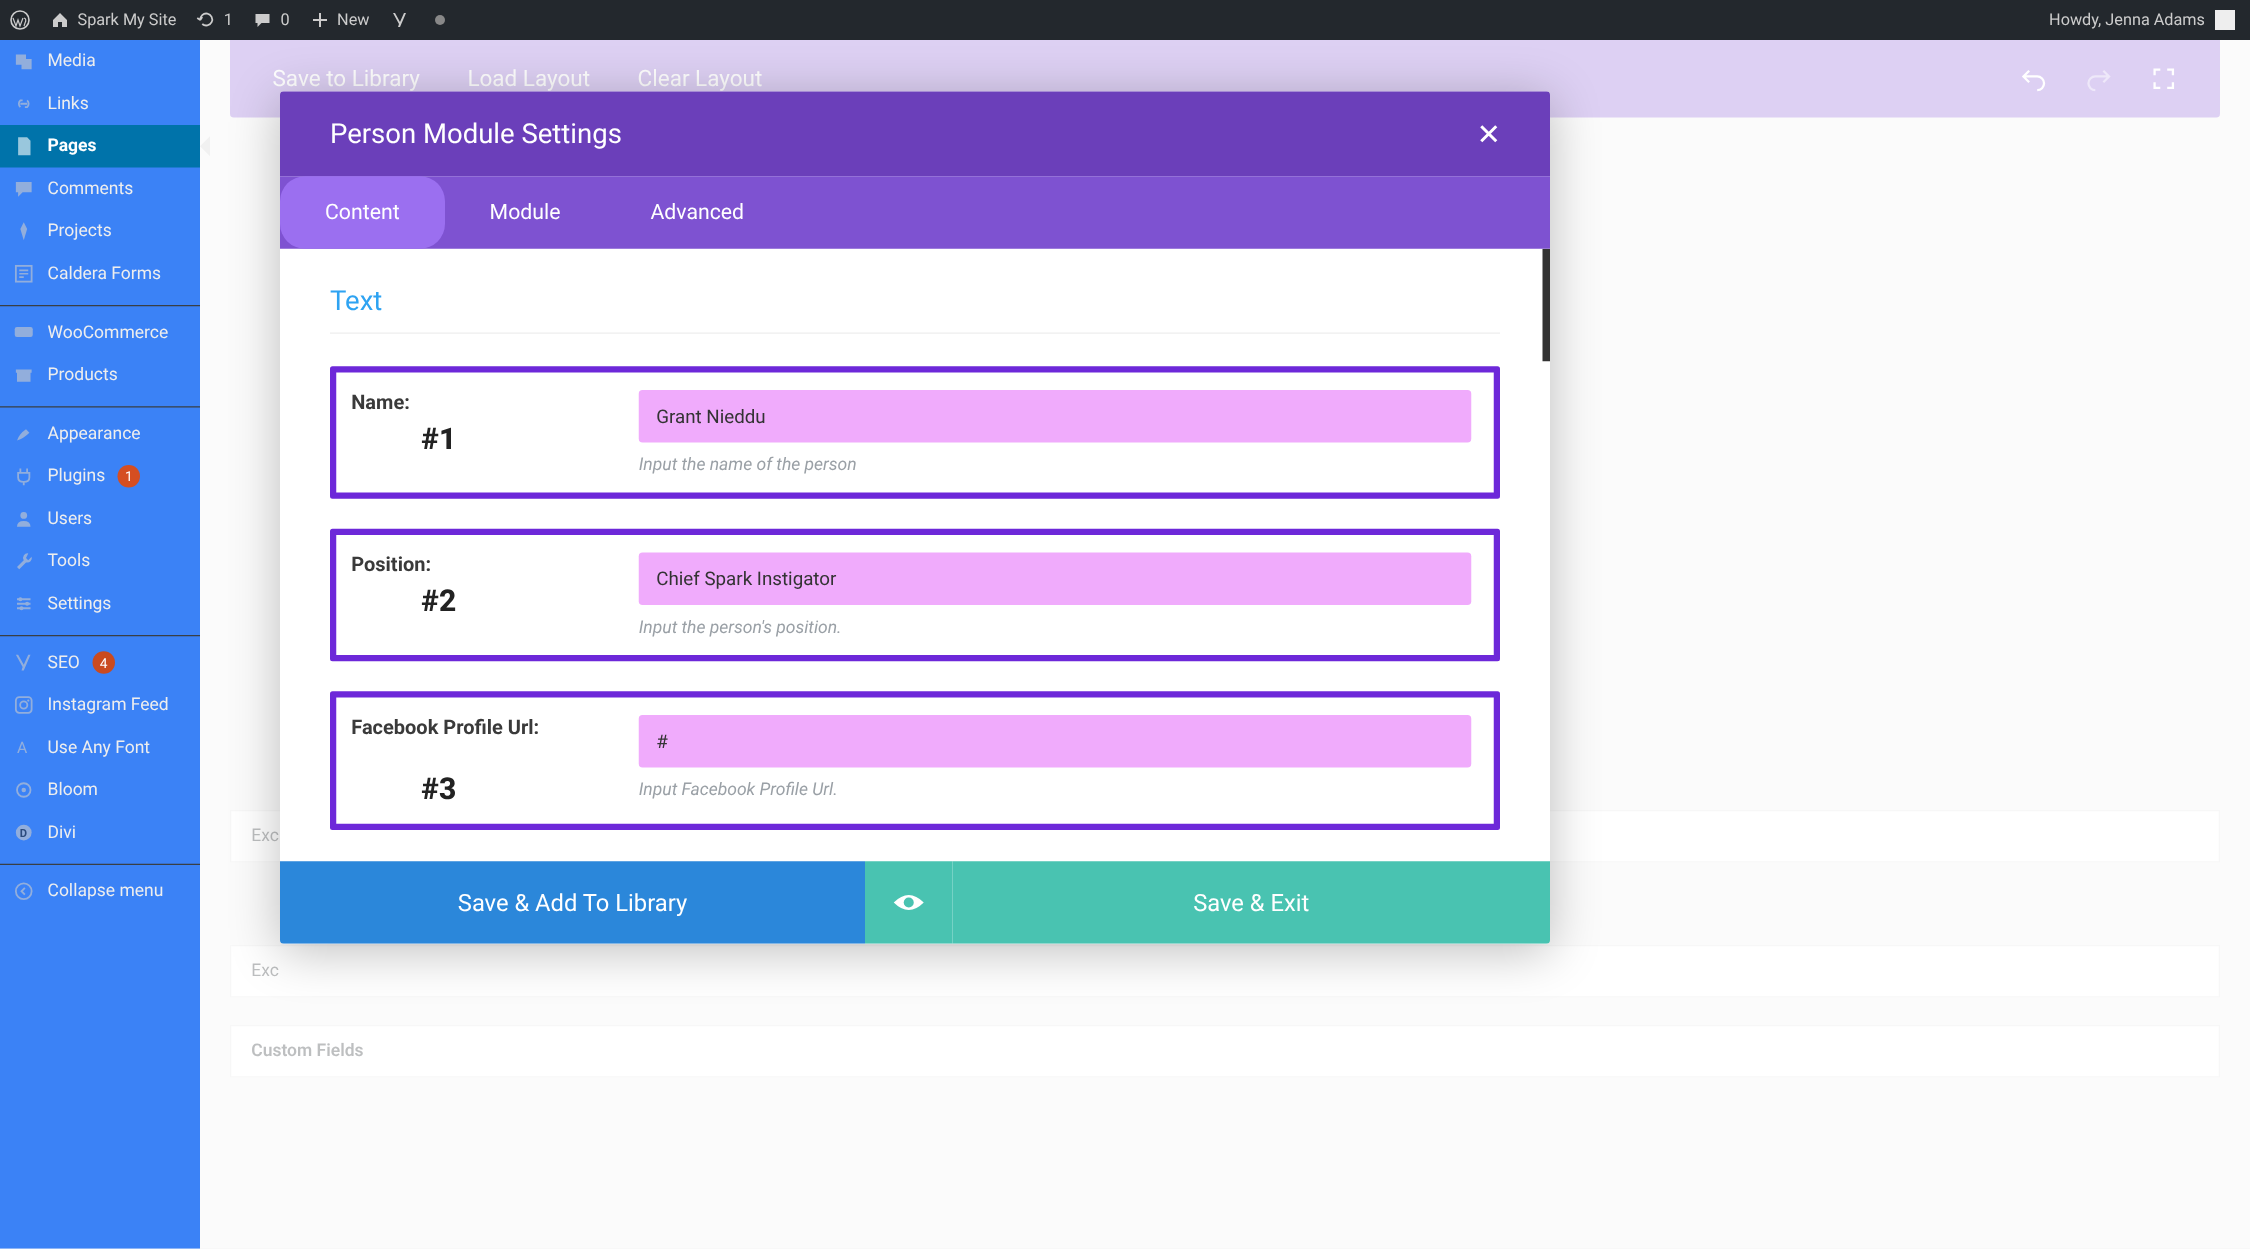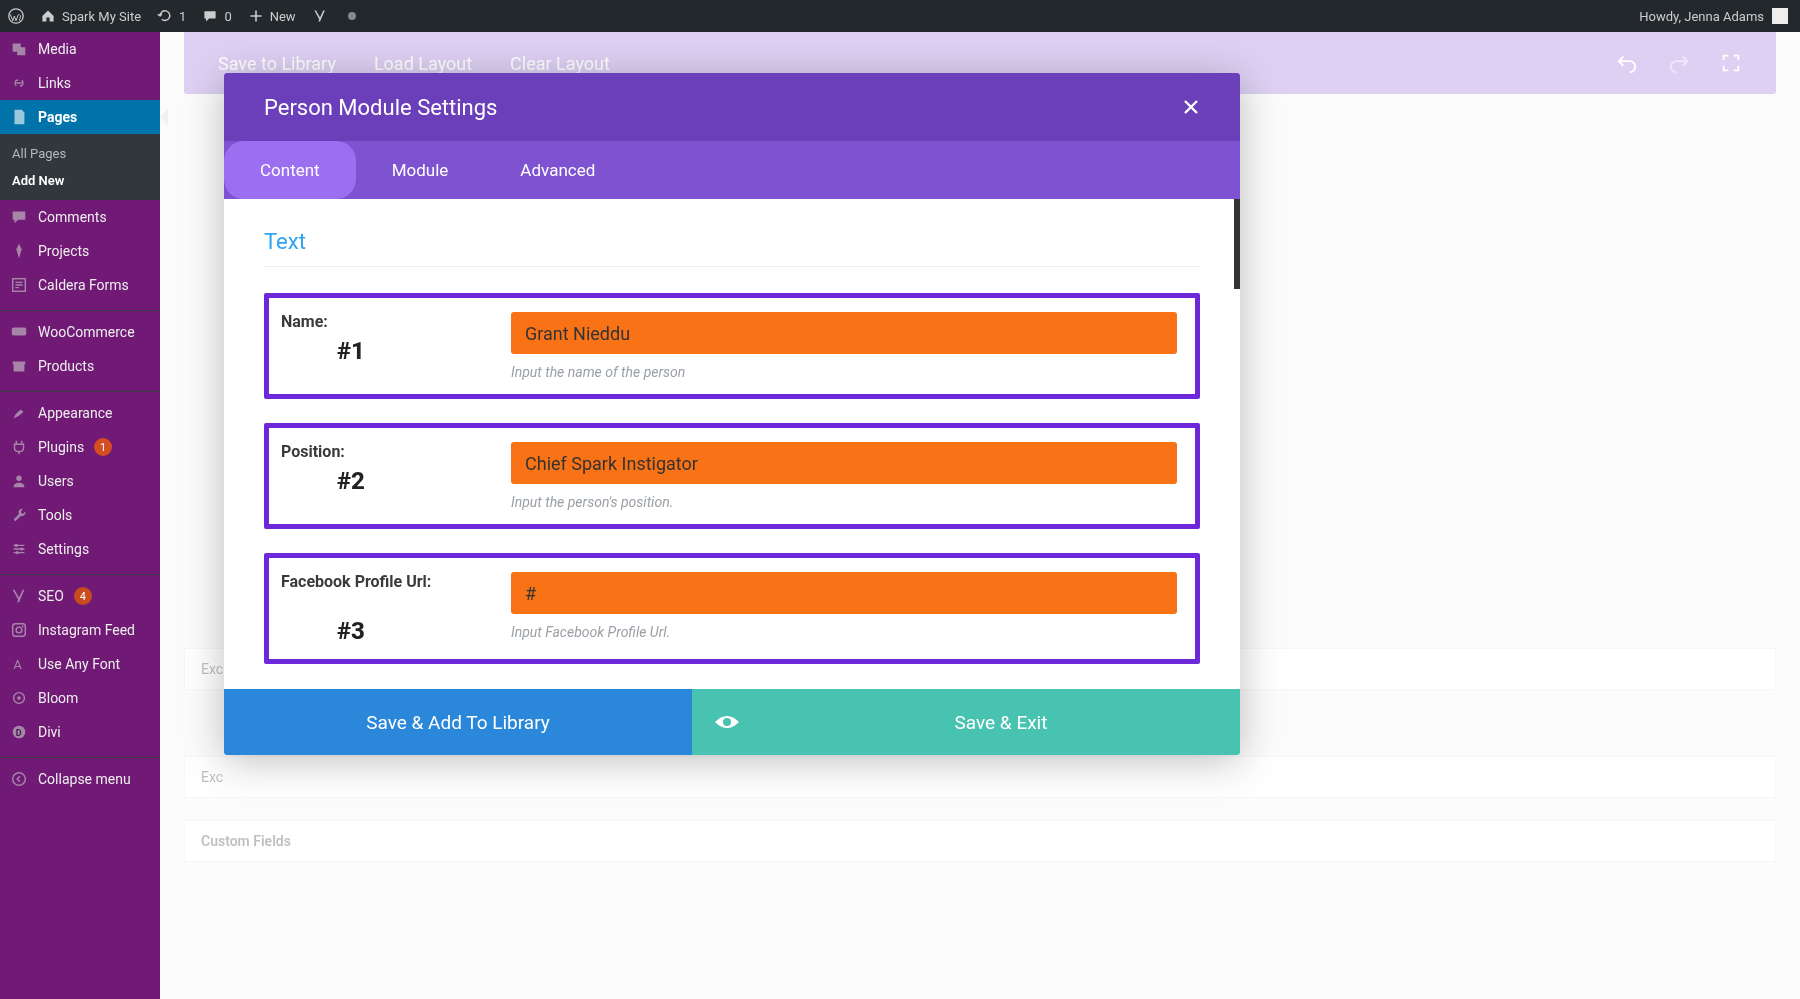--- a/index.html
+++ b/index.html
@@ -11,21 +11,21 @@
 
 .admin-bar { height: 32px; background: #23282d; color: #ccc; display: flex; align-items: center; font-size: 13px; position: relative; z-index: 5; }
 .admin-bar-left { display: flex; align-items: flex-start; gap: 0; height: 100%; }
 .admin-bar-item { display: flex; align-items: center; gap: 6px; padding: 0 8px; height: 100%; cursor: pointer; }
 .admin-bar-right { margin-left: auto; display: flex; align-items: center; padding-right: 12px; gap: 8px; }
 .wp-logo { width: 16px; height: 16px; }
 .admin-icon { width: 16px; height: 16px; display: inline-flex; align-items: center; justify-content: center; }
 .ab-avatar { width: 16px; height: 16px; background: #eee; }
 
 
-.sidebar { position: absolute; left: 0; top: 32px; bottom: 0; width: 160px; background: #701a75; color: #eee; font-size: 14px; z-index: 3; }
+.sidebar { position: absolute; left: 0; top: 32px; bottom: 0; width: 160px; background: #3b82f6; color: #eee; font-size: 14px; z-index: 3; }
 .sidebar-item { display: flex; align-items: center; gap: 10px; padding: 8px 10px; cursor: pointer; color: #eee; }
 .sidebar-item.current { background: #0073aa; color: #fff; position: relative; font-weight: bold; }
 .sidebar-item.current::after { content: ""; position: absolute; right: -8px; top: 50%; transform: translateY(-50%); border: 8px solid transparent; border-right-color: #f1f1f1; }
 .sidebar-sub { background: #32373c; padding: 6px 0; }
 .sidebar-sub-item { padding: 6px 12px; color: #b4b9be; font-size: 13px; cursor: pointer; }
 .sidebar-sub-item.bold { color: #fff; font-weight: 600; }
 .sb-icon { width: 18px; height: 18px; display: inline-flex; align-items: center; justify-content: center; opacity: .6; }
 .sep { height: 5px; border-bottom: 1px solid #393f44; margin: 4px 0; }
 .plugin-badge { background: #d54e21; color: #fff; border-radius: 9px; min-width: 18px; height: 18px; font-size: 11px; display: inline-flex; align-items: center; justify-content: center; padding: 0 5px; }
 .seo-badge { background: #ca4a1f; color: #fff; border-radius: 9px; min-width: 18px; height: 18px; font-size: 11px; display: inline-flex; align-items: center; justify-content: center; padding: 0 5px; }
@@ -52,21 +52,21 @@
 .modal-body { padding: 30px 40px 10px 40px; position: relative; height: 490px; overflow: hidden; }
 .modal-body-scroll { position: absolute; right: 0; top: 0; width: 6px; height: 90px; background: #333; }
 .section-title { color: #2ea3f2; font-size: 22px; margin-bottom: 12px; }
 .section-hr { border: none; border-top: 1px solid #eee; margin-bottom: 26px; }
 
 .field-box { border: 5px solid #6d28d9; border-radius: 2px; padding: 14px 18px 14px 6px; display: flex; align-items: flex-start; gap: 10px; margin-bottom: 24px; background: #fff; }
 .field-label-col { width: 226px; padding-left: 6px; }
 .field-label { font-weight: 700; font-size: 16px; color: #3a3a3a; }
 .field-num { font-weight: 800; font-size: 24px; color: #222; margin-top: 6px; text-align: center; width: 140px; }
 .field-input-col { flex: 1; }
-.field-input { width: 100%; height: 42px; background: #f97316; border: none; border-radius: 3px; padding: 0 14px; font-size: 18px; color: #333; }
+.field-input { width: 100%; height: 42px; background: #f0abfc; border: none; border-radius: 3px; padding: 0 14px; font-size: 15px; color: #333; }
 .field-help { margin-top: 10px; font-style: italic; color: #9aa0a6; font-size: 14px; }
 .field-box.url .field-num { margin-top: 26px; }
 .field-twitter { padding: 14px 24px 0 12px; display: flex; gap: 10px; }
 
 .modal-footer { display: flex; height: 66px; }
 .mf-btn { display: flex; align-items: center; justify-content: center; color: #fff; font-size: 19px; cursor: pointer; }
 .mf-save-lib { background: #2b87da; flex: 0 0 468px; }
 .mf-preview { background: #49c3b1; flex: 0 0 70px; }
 .mf-save-exit { background: #49c3b1; flex: 1; }
 .eye-icon { width: 26px; height: 18px; }
@@ -142,24 +142,20 @@
       </span>
     <span>Links</span>
   </div>
   <div class="sidebar-item current">
     <span class="sb-icon">
         <svg viewBox="0 0 20 20" width="18" height="18">
           <path d="M5 2 H13 L16 5 V18 H5 Z" fill="#fff"></path>
         </svg>
       </span>
     <span>Pages</span>
-  </div>
-  <div class="sidebar-sub">
-    <div class="sidebar-sub-item">All Pages</div>
-    <div class="sidebar-sub-item bold">Add New</div>
   </div>
   <div class="sidebar-item">
     <span class="sb-icon">
         <svg viewBox="0 0 20 20" width="18" height="18">
           <path d="M3 4 H17 V13 H9 L5 17 V13 H3 Z" fill="#ccc"></path>
         </svg>
       </span>
     <span>Comments</span>
   </div>
   <div class="sidebar-item">

